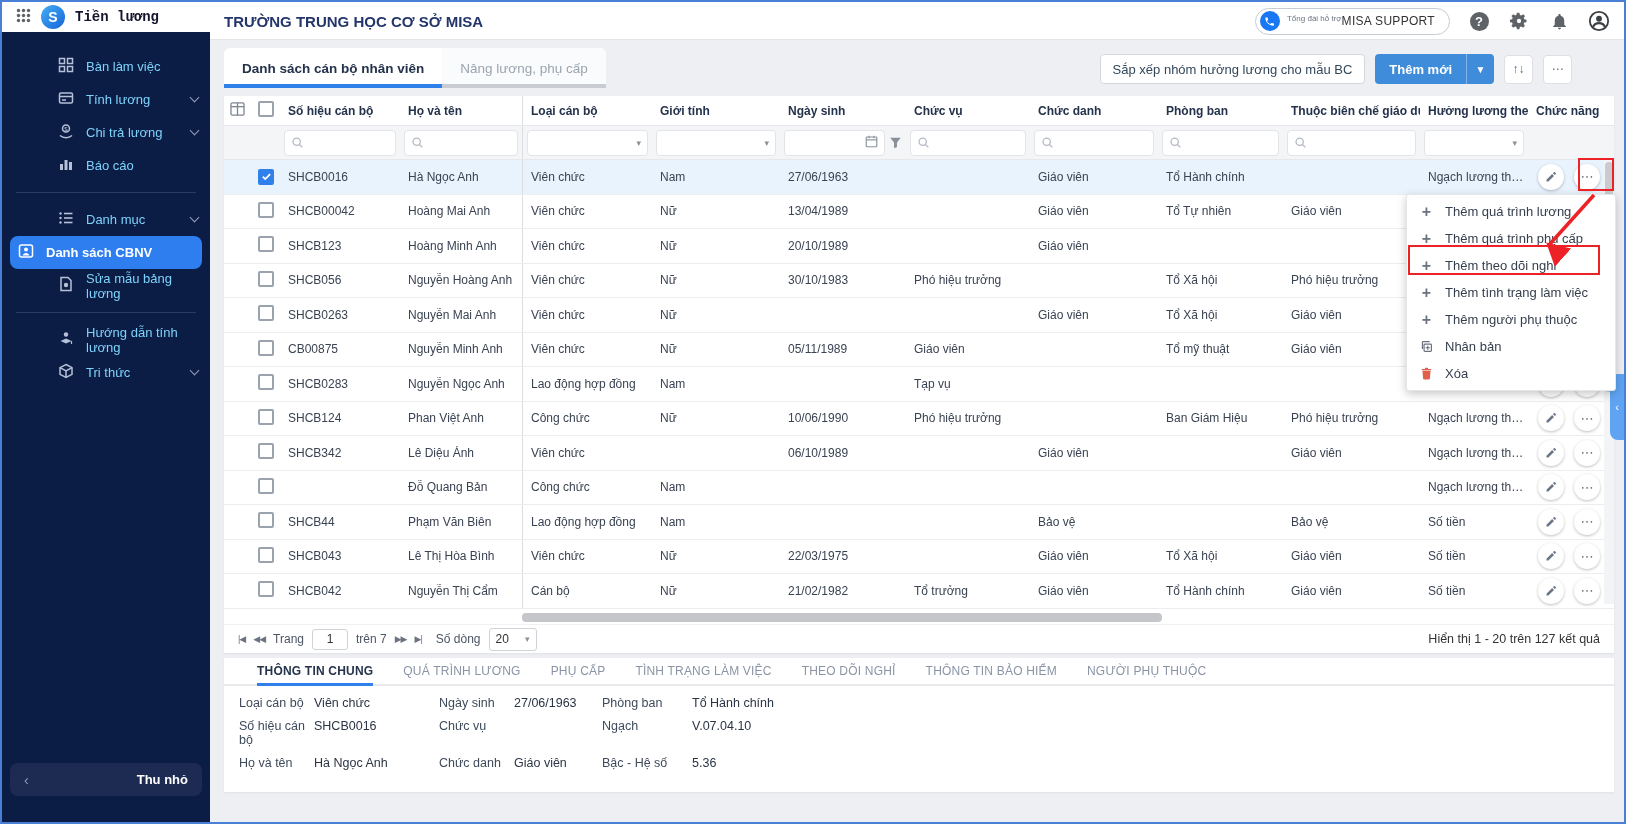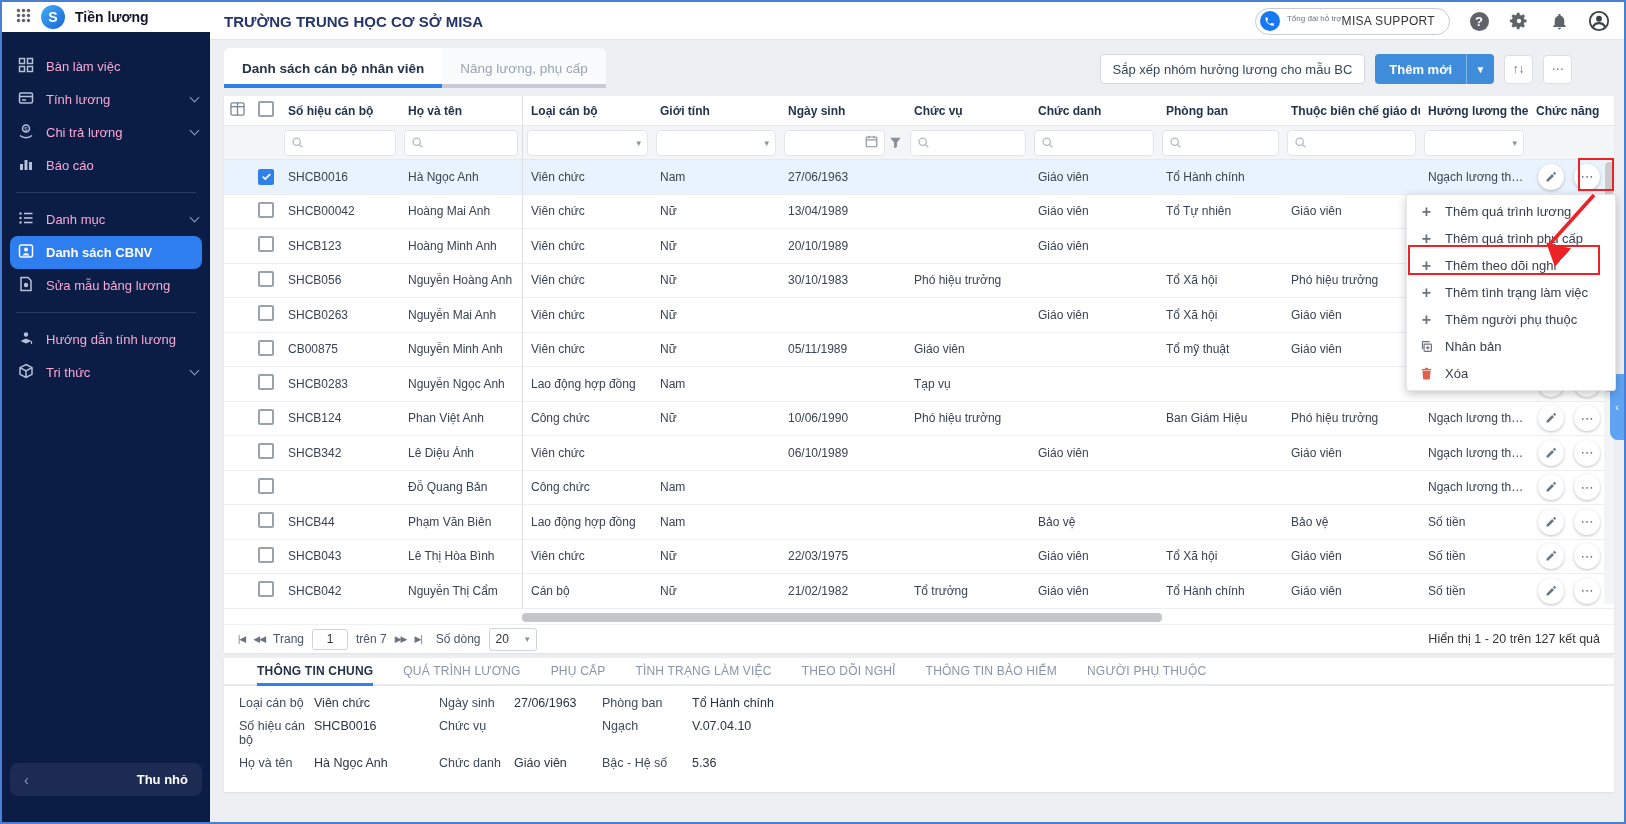--- a/index.html
+++ b/index.html
@@ -3,36 +3,36 @@
 <meta charset="utf-8">
 <style>
   html,body{margin:0;padding:0;background:#dfe3e8;}
   *{box-sizing:border-box;font-family:"Liberation Sans","DejaVu Sans",sans-serif;}
   .app{position:relative;width:1626px;height:824px;background:#edeff3;overflow:hidden;border:2px solid #4a7fd6;}
 
   
   .topbar{position:absolute;left:0;top:0;width:100%;height:38px;background:#fff;border-bottom:1px solid #e2e4e8;z-index:5;}
   .tb-left{position:absolute;left:0;top:0;width:208px;height:30px;background:#fff;display:flex;align-items:center;gap:10px;padding-left:14px;}
   .tb-left-under{position:absolute;left:0;top:30px;width:208px;height:8px;background:#0c1d45;}
-  .appname{font-size:14px;font-weight:bold;color:#14142b;}
+  .appname{font-size:14px;font-weight:bold;color:#14142b;font-family:Liberation Mono, monospace;}
   .logo{width:24px;height:24px;border-radius:50%;background:linear-gradient(135deg,#45aef5,#1565d8);color:#fff;font-weight:bold;font-size:14px;display:flex;align-items:center;justify-content:center;}
   .tb-title{position:absolute;left:222px;top:0;height:38px;display:flex;align-items:center;font-size:15px;font-weight:bold;color:#24356b;}
   .tb-right{position:absolute;right:14px;top:0;height:38px;display:flex;align-items:center;gap:18px;}
   .support-pill{display:flex;align-items:center;gap:7px;border:1px solid #c6ccd4;border-radius:15px;height:27px;padding:0 14px 0 4px;background:#fff;}
   .support-phone{width:20px;height:20px;border-radius:50%;background:#1877f2;display:flex;align-items:center;justify-content:center;}
   .support-texts{display:flex;flex-direction:row;line-height:1;}
   .support-line1{font-size:8px;color:#6a7380;}
   .support-line2{font-size:12px;color:#333;letter-spacing:.3px;}
   .tb-icon{width:22px;height:22px;display:flex;align-items:center;justify-content:center;cursor:pointer;}
   .help-circle{width:19px;height:19px;border-radius:50%;background:#5f6368;color:#fff;font-size:13px;font-weight:bold;display:flex;align-items:center;justify-content:center;}
 
   
   .sidebar{position:absolute;left:0;top:38px;width:208px;height:782px;background:#0c1d45;z-index:4;}
   .side-list{padding-top:10px;}
-  .side-item{height:33px;display:flex;align-items:center;gap:12px;padding:0 12px 0 16px;color:#f9a8d4;font-size:13px;cursor:pointer;}
+  .side-item{height:33px;display:flex;align-items:center;gap:12px;padding:0 12px 0 16px;color:#7dd3fc;font-size:13px;cursor:pointer;margin-left:40px;}
   .side-item .lbl{flex:1;}
   .side-item.active{background:#2e7ef0;margin:0 8px;padding-left:8px;border-radius:8px;font-weight:bold;color:#fff;}
   .side-div{height:1px;background:#2a3a63;margin:10px 14px;}
   .chev{width:7px;height:7px;border-right:1.6px solid #93a0bf;border-bottom:1.6px solid #93a0bf;transform:rotate(45deg);margin-top:-4px;}
   .collapse-bar{position:absolute;left:8px;right:8px;bottom:26px;height:33px;background:#1d2b52;border-radius:8px;display:flex;align-items:center;justify-content:space-between;padding:0 14px;color:#cdd5e6;cursor:pointer;}
   .collapse-bar .lbl{color:#fff;font-weight:bold;font-size:13px;}
   .lt{font-size:14px;color:#8f9cba;}
 
   
   .tabs-card{position:absolute;left:222px;top:46px;height:40px;display:flex;background:#fff;border-radius:6px 6px 0 0;overflow:hidden;z-index:2;}

